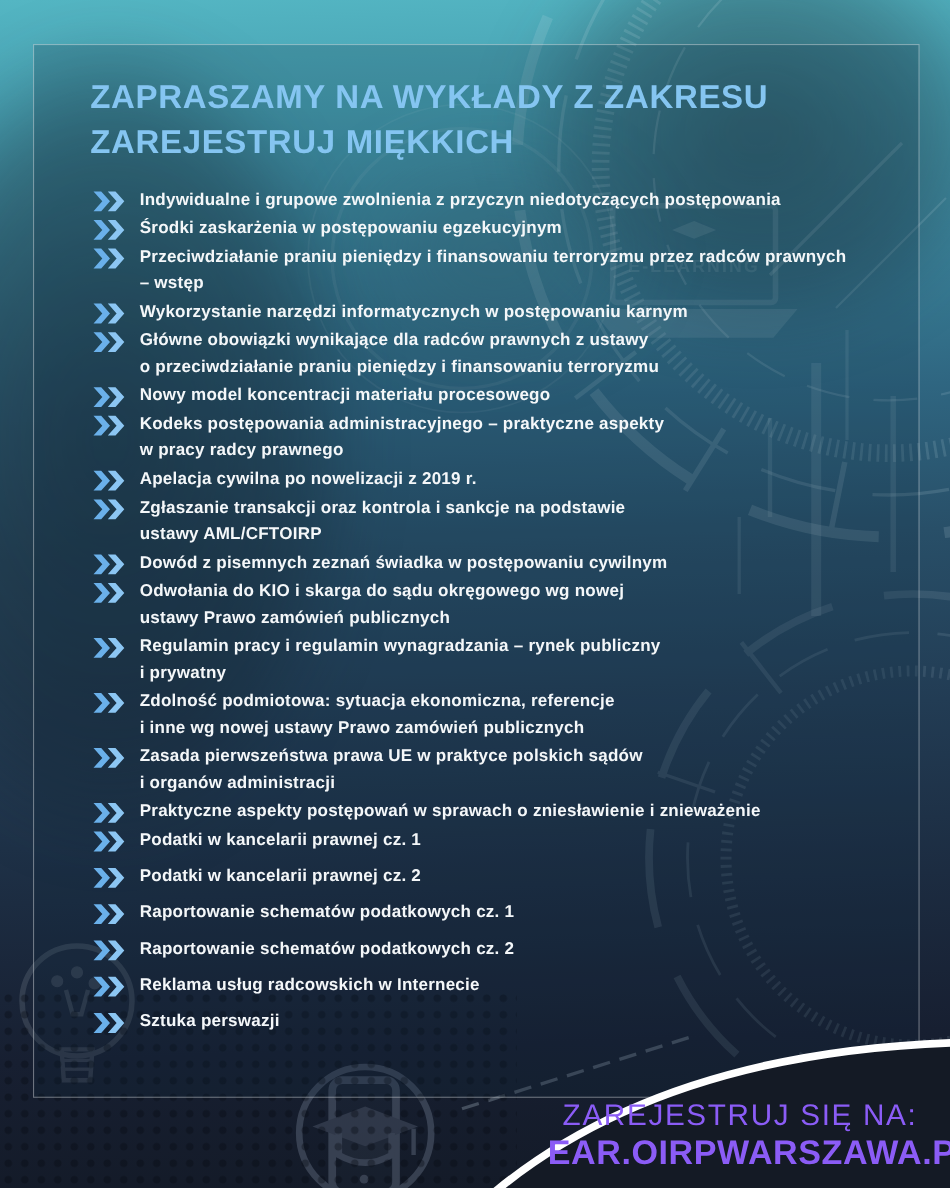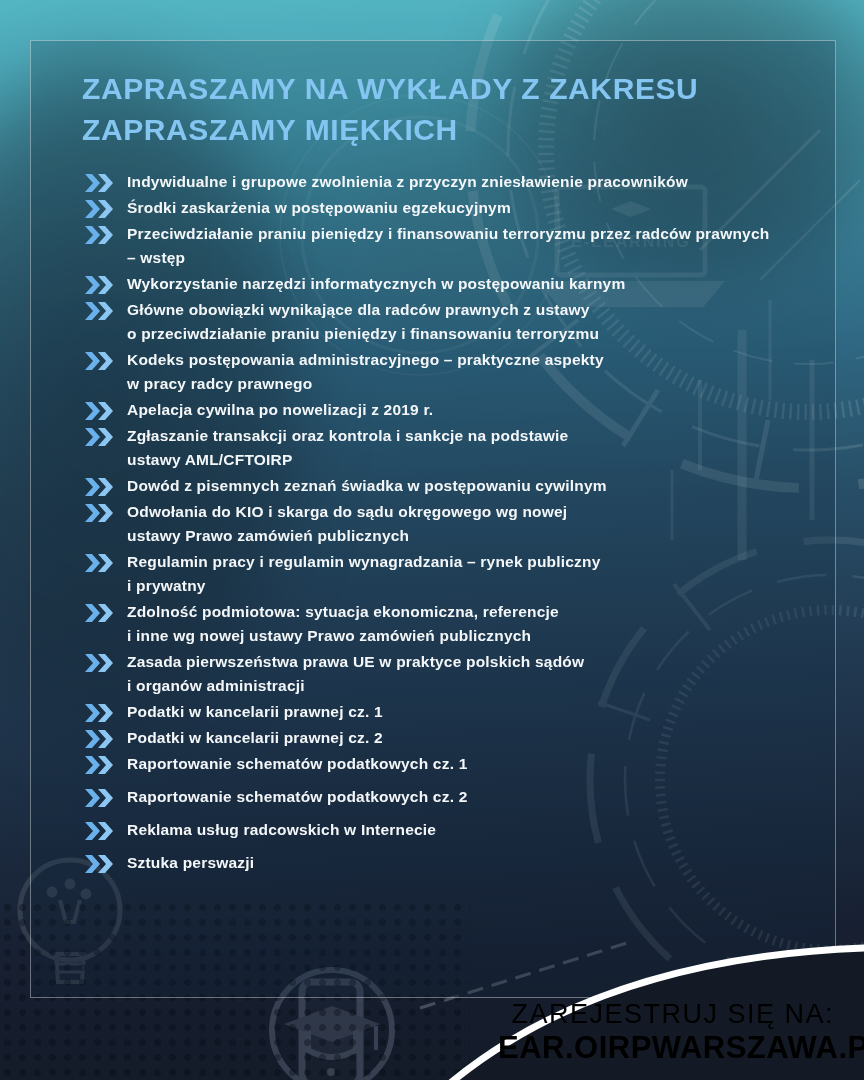--- a/index.html
+++ b/index.html
@@ -44,21 +44,21 @@
     letter-spacing:.6px;line-height:41px;}
   .lectures{position:absolute;left:84px;top:170px;width:720px;}
   .lecture-row{display:flex;align-items:flex-start;margin-bottom:2px;}
   .lecture-row:nth-child(n+16){margin-bottom:9px;}
   .chev{flex:0 0 30px;margin-top:3px;margin-right:13px;}
   .lecture-text{color:var(--text-white);font-size:15.5px;font-weight:700;
     line-height:24px;white-space:pre-line;letter-spacing:.2px;}
   
   .register-arc{position:absolute;left:0;top:0;z-index:4;pointer-events:none;}
   .register{position:absolute;right:30px;top:998px;width:360px;z-index:5;
-    text-align:right;color:#000000;}
+    text-align:right;color:#8b5cf6;}
   .register-label{font-size:27px;font-weight:400;letter-spacing:1.5px;line-height:32px;}
   .register-url{font-size:31px;font-weight:700;letter-spacing:.5px;line-height:36px;margin-left:24px;}
 </style>
 </head>
 <body>
 
 <div class="blob blob-hair"></div>
 <div class="blob blob-figure"></div>
 <div class="blob blob-mid"></div>
 
@@ -131,30 +131,30 @@
   </g>
 </svg>
 
 <div class="dots"></div>
 
 <div class="frame"></div>
 
 <div class="content">
   <div class="title">
     <div>ZAPRASZAMY NA WYKŁADY Z ZAKRESU</div>
-    <div>ZAPRASZAMY MIĘKKICH</div>
+    <div>ZAREJESTRUJ MIĘKKICH</div>
   </div>
 
   <div class="lectures">
       <div class="lecture-row">
     <svg class="chev" width="30" height="20" viewBox="0 0 30 20">
       <path d="M1,1 L8,1 L16,10 L8,19 L1,19 L9,10 Z" fill="#5fa" style="fill:#6ab0ea"></path>
       <path d="M14,1 L21,1 L29,10 L21,19 L14,19 L22,10 Z" style="fill:#8cc6f3"></path>
     </svg>
-    <div class="lecture-text">Indywidualne i grupowe zwolnienia z przyczyn zniesławienie pracowników</div>
+    <div class="lecture-text">Indywidualne i grupowe zwolnienia z przyczyn niedotyczących postępowania</div>
   </div>
       <div class="lecture-row">
     <svg class="chev" width="30" height="20" viewBox="0 0 30 20">
       <path d="M1,1 L8,1 L16,10 L8,19 L1,19 L9,10 Z" fill="#5fa" style="fill:#6ab0ea"></path>
       <path d="M14,1 L21,1 L29,10 L21,19 L14,19 L22,10 Z" style="fill:#8cc6f3"></path>
     </svg>
     <div class="lecture-text">Środki zaskarżenia w postępowaniu egzekucyjnym</div>
   </div>
       <div class="lecture-row">
     <svg class="chev" width="30" height="20" viewBox="0 0 30 20">
@@ -177,20 +177,27 @@
       <path d="M14,1 L21,1 L29,10 L21,19 L14,19 L22,10 Z" style="fill:#8cc6f3"></path>
     </svg>
     <div class="lecture-text">Główne obowiązki wynikające dla radców prawnych z ustawy
 o przeciwdziałanie praniu pieniędzy i finansowaniu terroryzmu</div>
   </div>
       <div class="lecture-row">
     <svg class="chev" width="30" height="20" viewBox="0 0 30 20">
       <path d="M1,1 L8,1 L16,10 L8,19 L1,19 L9,10 Z" fill="#5fa" style="fill:#6ab0ea"></path>
       <path d="M14,1 L21,1 L29,10 L21,19 L14,19 L22,10 Z" style="fill:#8cc6f3"></path>
     </svg>
+    <div class="lecture-text">Nowy model koncentracji materiału procesowego</div>
+  </div>
+      <div class="lecture-row">
+    <svg class="chev" width="30" height="20" viewBox="0 0 30 20">
+      <path d="M1,1 L8,1 L16,10 L8,19 L1,19 L9,10 Z" fill="#5fa" style="fill:#6ab0ea"></path>
+      <path d="M14,1 L21,1 L29,10 L21,19 L14,19 L22,10 Z" style="fill:#8cc6f3"></path>
+    </svg>
     <div class="lecture-text">Kodeks postępowania administracyjnego – praktyczne aspekty
 w pracy radcy prawnego</div>
   </div>
       <div class="lecture-row">
     <svg class="chev" width="30" height="20" viewBox="0 0 30 20">
       <path d="M1,1 L8,1 L16,10 L8,19 L1,19 L9,10 Z" fill="#5fa" style="fill:#6ab0ea"></path>
       <path d="M14,1 L21,1 L29,10 L21,19 L14,19 L22,10 Z" style="fill:#8cc6f3"></path>
     </svg>
     <div class="lecture-text">Apelacja cywilna po nowelizacji z 2019 r.</div>
   </div>
@@ -233,20 +240,27 @@
     <div class="lecture-text">Zdolność podmiotowa: sytuacja ekonomiczna, referencje
 i inne wg nowej ustawy Prawo zamówień publicznych</div>
   </div>
       <div class="lecture-row">
     <svg class="chev" width="30" height="20" viewBox="0 0 30 20">
       <path d="M1,1 L8,1 L16,10 L8,19 L1,19 L9,10 Z" fill="#5fa" style="fill:#6ab0ea"></path>
       <path d="M14,1 L21,1 L29,10 L21,19 L14,19 L22,10 Z" style="fill:#8cc6f3"></path>
     </svg>
     <div class="lecture-text">Zasada pierwszeństwa prawa UE w praktyce polskich sądów
 i organów administracji</div>
+  </div>
+      <div class="lecture-row">
+    <svg class="chev" width="30" height="20" viewBox="0 0 30 20">
+      <path d="M1,1 L8,1 L16,10 L8,19 L1,19 L9,10 Z" fill="#5fa" style="fill:#6ab0ea"></path>
+      <path d="M14,1 L21,1 L29,10 L21,19 L14,19 L22,10 Z" style="fill:#8cc6f3"></path>
+    </svg>
+    <div class="lecture-text">Praktyczne aspekty postępowań w sprawach o zniesławienie i znieważenie</div>
   </div>
       <div class="lecture-row">
     <svg class="chev" width="30" height="20" viewBox="0 0 30 20">
       <path d="M1,1 L8,1 L16,10 L8,19 L1,19 L9,10 Z" fill="#5fa" style="fill:#6ab0ea"></path>
       <path d="M14,1 L21,1 L29,10 L21,19 L14,19 L22,10 Z" style="fill:#8cc6f3"></path>
     </svg>
     <div class="lecture-text">Podatki w kancelarii prawnej cz. 1</div>
   </div>
       <div class="lecture-row">
     <svg class="chev" width="30" height="20" viewBox="0 0 30 20">

